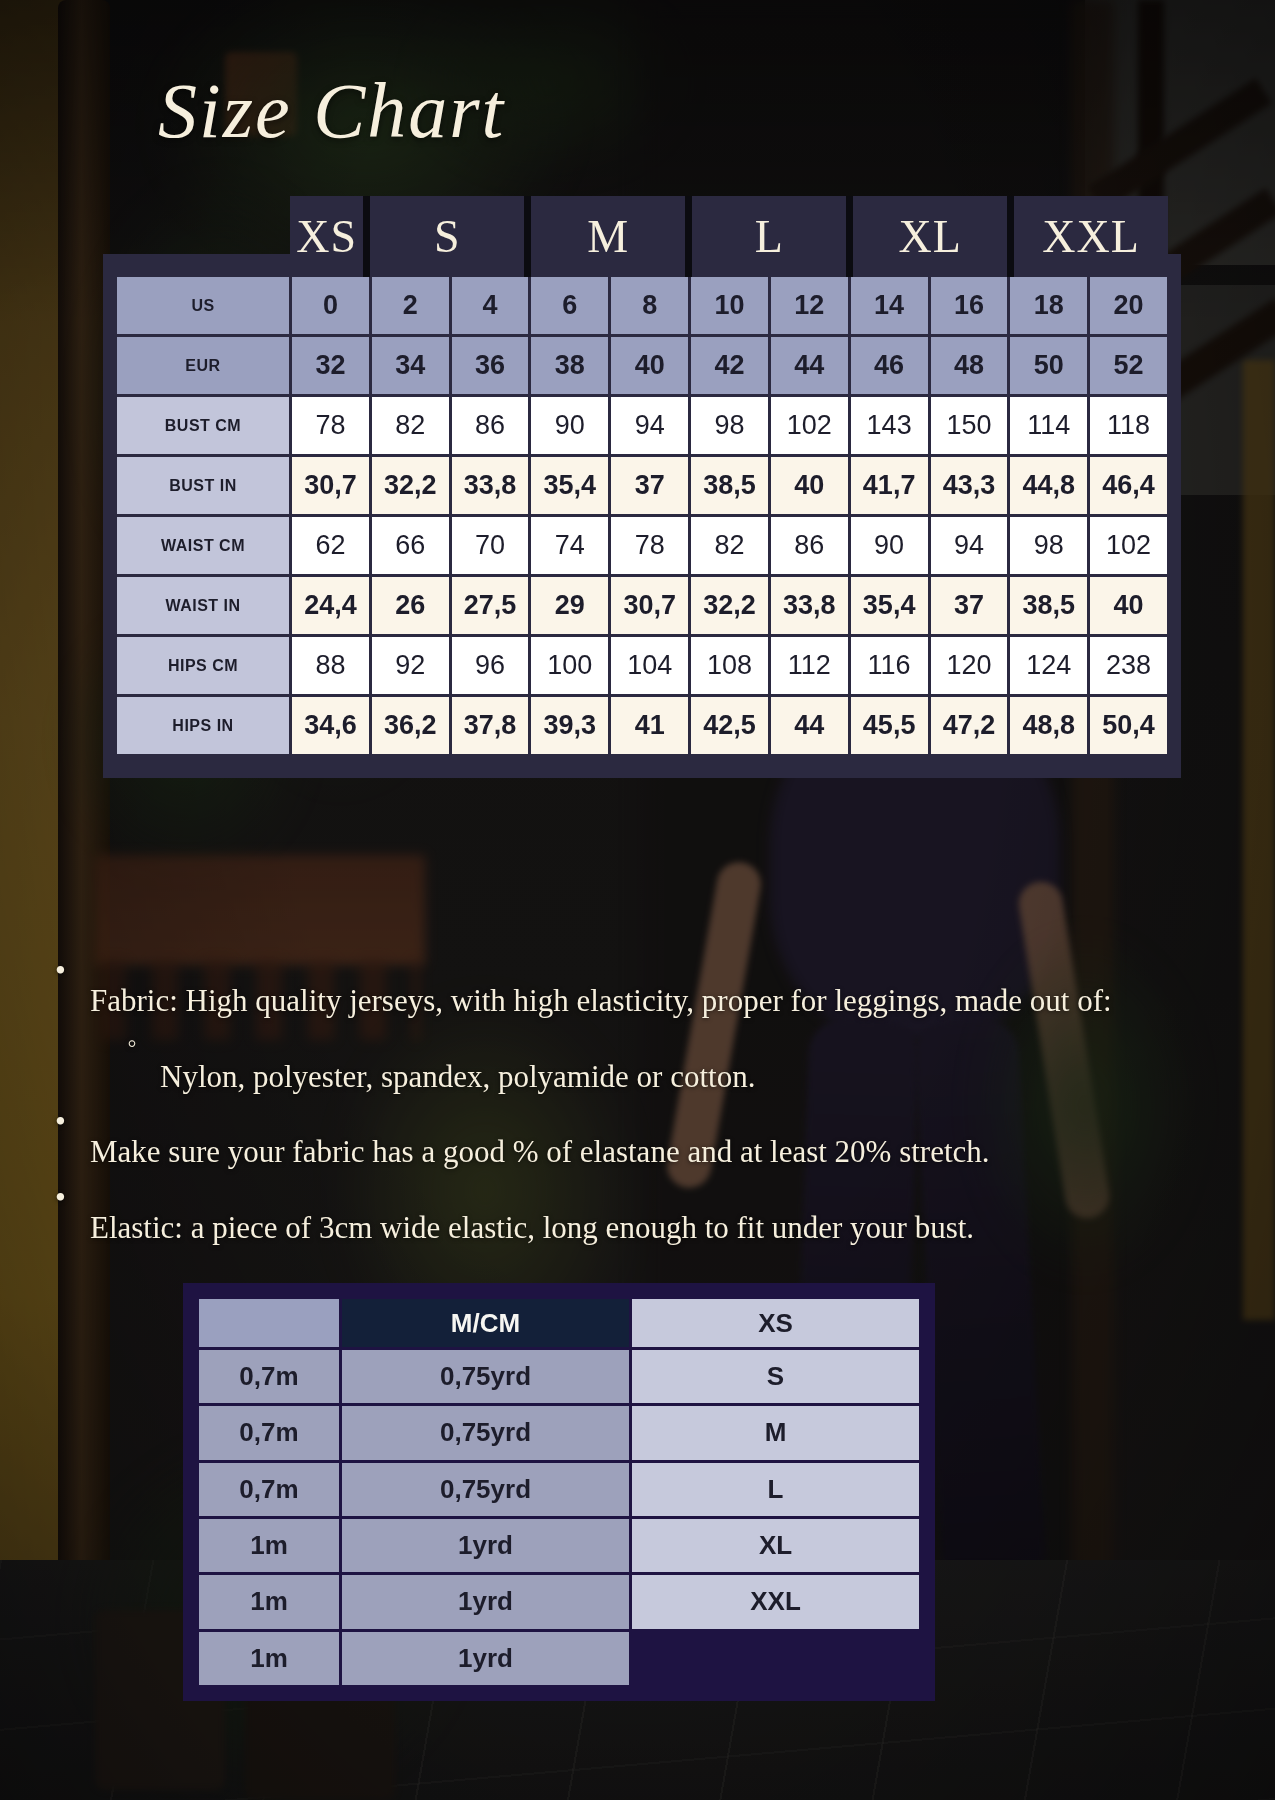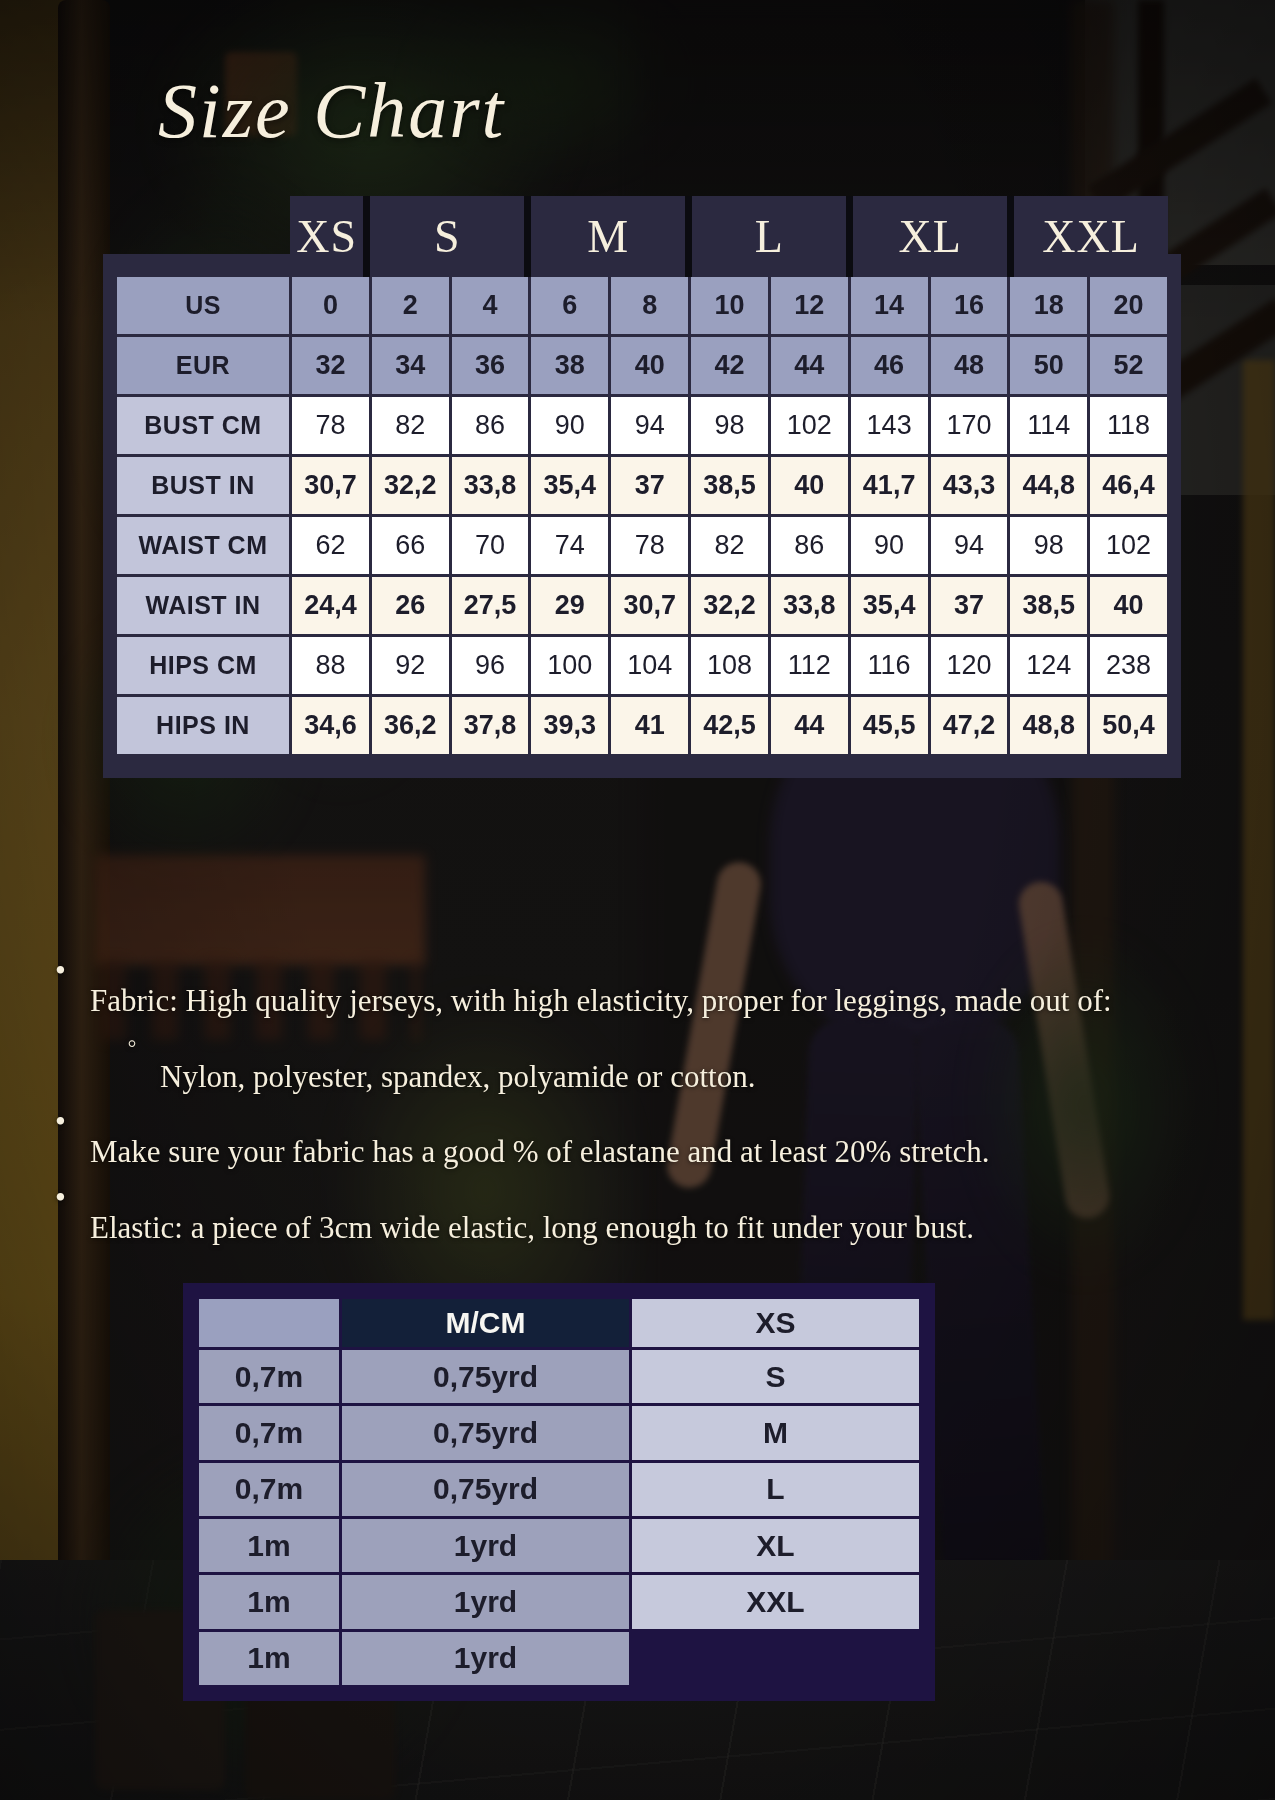--- a/index.html
+++ b/index.html
@@ -27,21 +27,21 @@
     display:grid;grid-template-columns:repeat(11,1fr);column-gap:7px;overflow:hidden;}
   .size-header-cell{background:var(--navy);color:var(--cream-text);
     display:flex;align-items:center;justify-content:center;
     font-family:"Liberation Serif",serif;font-size:46px;letter-spacing:1px;
     box-shadow:7px 0 0 0 var(--header-gap);}
   #size-table{position:absolute;left:117px;top:277px;width:1050px;height:477px;
     display:grid;grid-template-columns:172px repeat(11,1fr);
     grid-auto-rows:1fr;gap:3px;font-family:"Liberation Sans",sans-serif;}
   .st-cell{display:flex;align-items:center;justify-content:center;
     color:var(--table-text-dark);font-size:27px;line-height:1;}
-  .st-label{font-weight:700;font-size:25px;letter-spacing:.5px;}
+  .st-label{font-weight:700;font-size:16px;letter-spacing:.5px;}
   .row-size .st-cell{background:var(--cell-lavender);font-weight:700;}
   .row-cm  .st-label{background:var(--cell-lavender-light);}
   .row-cm  .st-value{background:var(--cell-white);font-weight:400;}
   .row-in  .st-label{background:var(--cell-lavender-light);}
   .row-in  .st-value{background:var(--cell-cream);font-weight:700;}
 
   
   #materials-list{position:absolute;left:55px;top:948px;width:1078px;
     color:var(--cream-text);font-size:31px;line-height:1.47;
     text-shadow:0 1px 4px rgba(0,0,0,.6);}
@@ -51,21 +51,21 @@
   .bullet.level2 .marker{flex:0 0 33px;font-size:27px;}
   .bullet-text{flex:1;text-align:justify;margin-top:30px;}
 
   
   #fabric-container{position:absolute;left:183px;top:1283px;width:752px;height:418px;
     background:var(--fabric-container);box-sizing:border-box;padding:16px;}
   #fabric-table{display:grid;width:720px;height:386px;
     grid-template-columns:140px 1fr 1fr;grid-template-rows:48px repeat(6,1fr);gap:3px;
     font-family:"Liberation Sans",sans-serif;}
   .ft-cell{display:flex;align-items:center;justify-content:center;
-    font-weight:700;font-size:30px;color:var(--table-text-dark);}
+    font-weight:700;font-size:26px;color:var(--table-text-dark);}
   .ft-corner{background:var(--cell-lavender);}
   .ft-colhead{background:var(--fabric-header-blue);color:#f7f6f2;}
   .ft-label{background:var(--fabric-label-bg);}
   .ft-value{background:var(--fabric-value-bg);}
 </style>
 </head>
 <body>
 
 <div class="page">
 
@@ -152,21 +152,21 @@
         <div class="row-size" style="display: contents;"><div class="st-cell st-value">52</div></div>
         <div class="row-cm" style="display: contents;"><div class="st-cell st-label">BUST CM</div></div>
         <div class="row-cm" style="display: contents;"><div class="st-cell st-value">78</div></div>
         <div class="row-cm" style="display: contents;"><div class="st-cell st-value">82</div></div>
         <div class="row-cm" style="display: contents;"><div class="st-cell st-value">86</div></div>
         <div class="row-cm" style="display: contents;"><div class="st-cell st-value">90</div></div>
         <div class="row-cm" style="display: contents;"><div class="st-cell st-value">94</div></div>
         <div class="row-cm" style="display: contents;"><div class="st-cell st-value">98</div></div>
         <div class="row-cm" style="display: contents;"><div class="st-cell st-value">102</div></div>
         <div class="row-cm" style="display: contents;"><div class="st-cell st-value">143</div></div>
-        <div class="row-cm" style="display: contents;"><div class="st-cell st-value">170</div></div>
+        <div class="row-cm" style="display: contents;"><div class="st-cell st-value">150</div></div>
         <div class="row-cm" style="display: contents;"><div class="st-cell st-value">114</div></div>
         <div class="row-cm" style="display: contents;"><div class="st-cell st-value">118</div></div>
         <div class="row-in" style="display: contents;"><div class="st-cell st-label">BUST IN</div></div>
         <div class="row-in" style="display: contents;"><div class="st-cell st-value">30,7</div></div>
         <div class="row-in" style="display: contents;"><div class="st-cell st-value">32,2</div></div>
         <div class="row-in" style="display: contents;"><div class="st-cell st-value">33,8</div></div>
         <div class="row-in" style="display: contents;"><div class="st-cell st-value">35,4</div></div>
         <div class="row-in" style="display: contents;"><div class="st-cell st-value">37</div></div>
         <div class="row-in" style="display: contents;"><div class="st-cell st-value">38,5</div></div>
         <div class="row-in" style="display: contents;"><div class="st-cell st-value">40</div></div>

